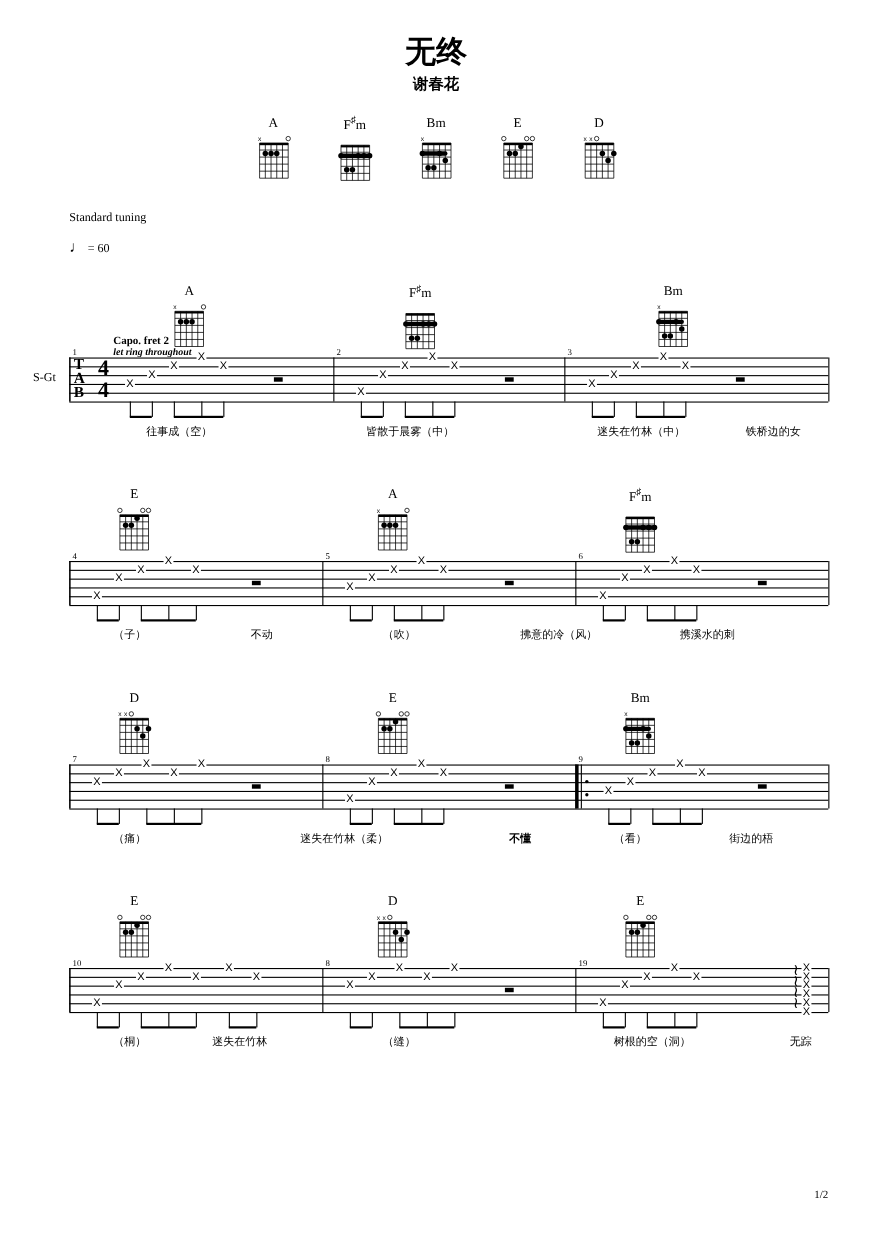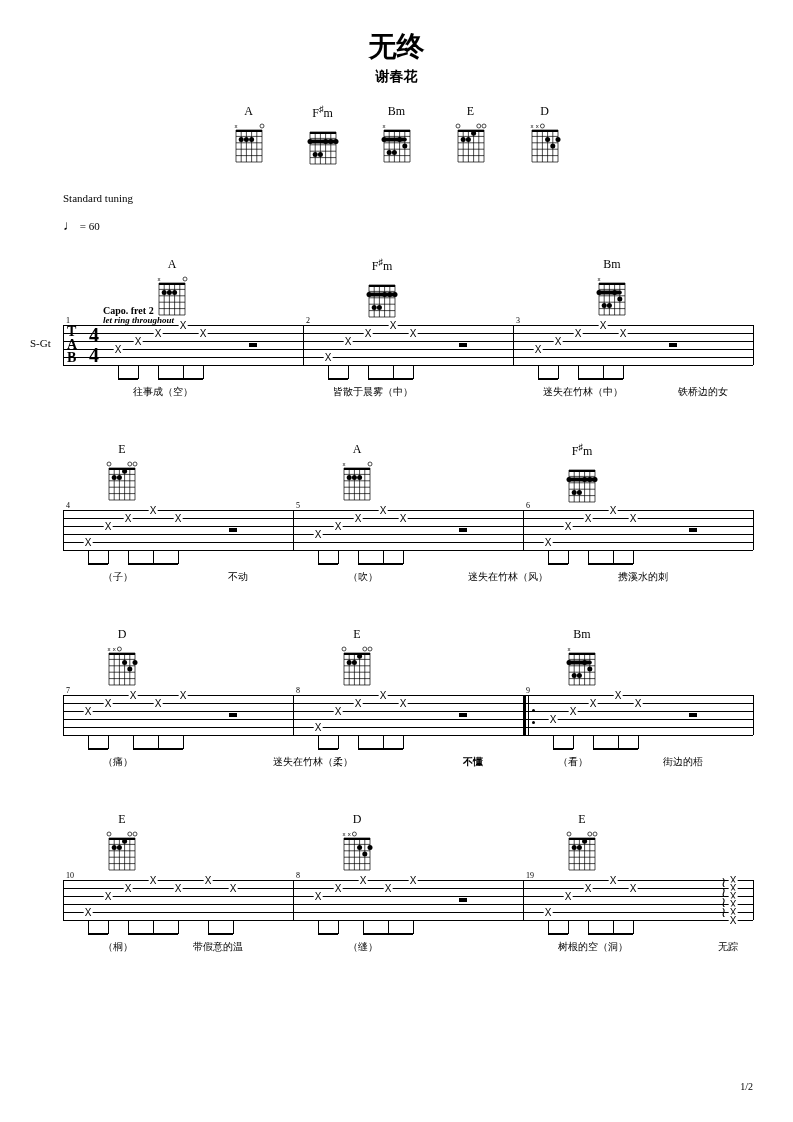--- a/index.html
+++ b/index.html
@@ -458,21 +458,21 @@
           <div class="beam" style="left: 65px; width: 50px;"></div>
           <div class="beam" style="left: 255px; width: 20px;"></div>
           <div class="beam" style="left: 295px; width: 45px;"></div>
           <div class="beam" style="left: 485px; width: 20px;"></div>
           <div class="beam" style="left: 525px; width: 45px;"></div>
         </div>
         <div class="lyrics">
           <div class="lyric" style="left: 55px;">（子）</div>
           <div class="lyric" style="left: 175px;">不动</div>
           <div class="lyric" style="left: 300px;">（吹）</div>
-          <div class="lyric" style="left: 445px;">迷失在竹林（风）</div>
+          <div class="lyric" style="left: 445px;">拂意的冷（风）</div>
           <div class="lyric" style="left: 580px;">携溪水的刺</div>
         </div>
       </div>
       <div class="system" style="top: 695px;">
         <div class="sys-chords">
           <div class="chord" style="left: 40px; position: absolute;">
             <div class="chord-name">D</div>
             <svg width="38" height="46">
               <rect x="6" y="8" width="26" height="2" fill="#000"></rect>
               <line x1="6" y1="8" x2="32" y2="8" stroke="#000" stroke-width="0.7"></line>
@@ -751,21 +751,21 @@
           <div class="beam" style="left: 25px; width: 20px;"></div>
           <div class="beam" style="left: 65px; width: 50px;"></div>
           <div class="beam" style="left: 145px; width: 25px;"></div>
           <div class="beam" style="left: 255px; width: 20px;"></div>
           <div class="beam" style="left: 300px; width: 50px;"></div>
           <div class="beam" style="left: 485px; width: 20px;"></div>
           <div class="beam" style="left: 525px; width: 45px;"></div>
         </div>
         <div class="lyrics">
           <div class="lyric" style="left: 55px;">（桐）</div>
-          <div class="lyric" style="left: 155px;">带假意的温</div>
+          <div class="lyric" style="left: 155px;">迷失在竹林</div>
           <div class="lyric" style="left: 300px;">（缝）</div>
           <div class="lyric" style="left: 530px;">树根的空（洞）</div>
           <div class="lyric" style="left: 665px;">无踪</div>
         </div>
       </div>
     </div>
 
   <div class="pagenum">1/2</div>
 </div>
 

